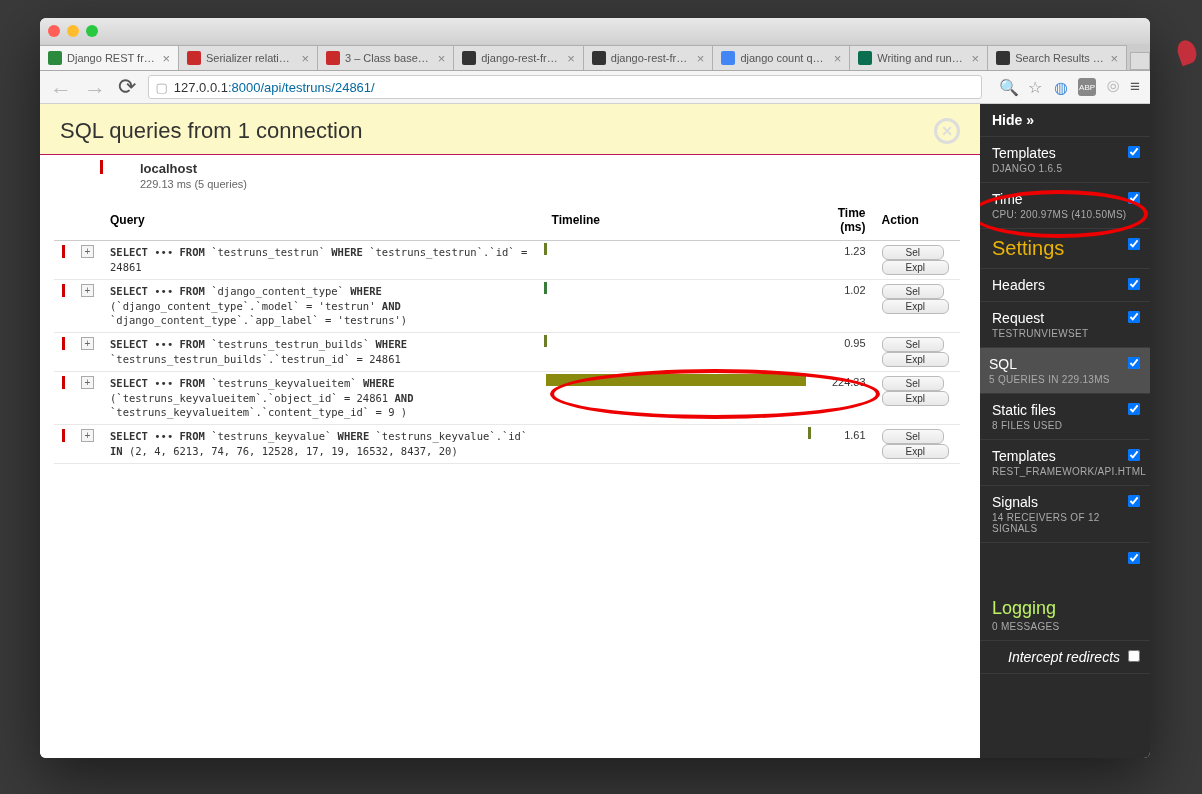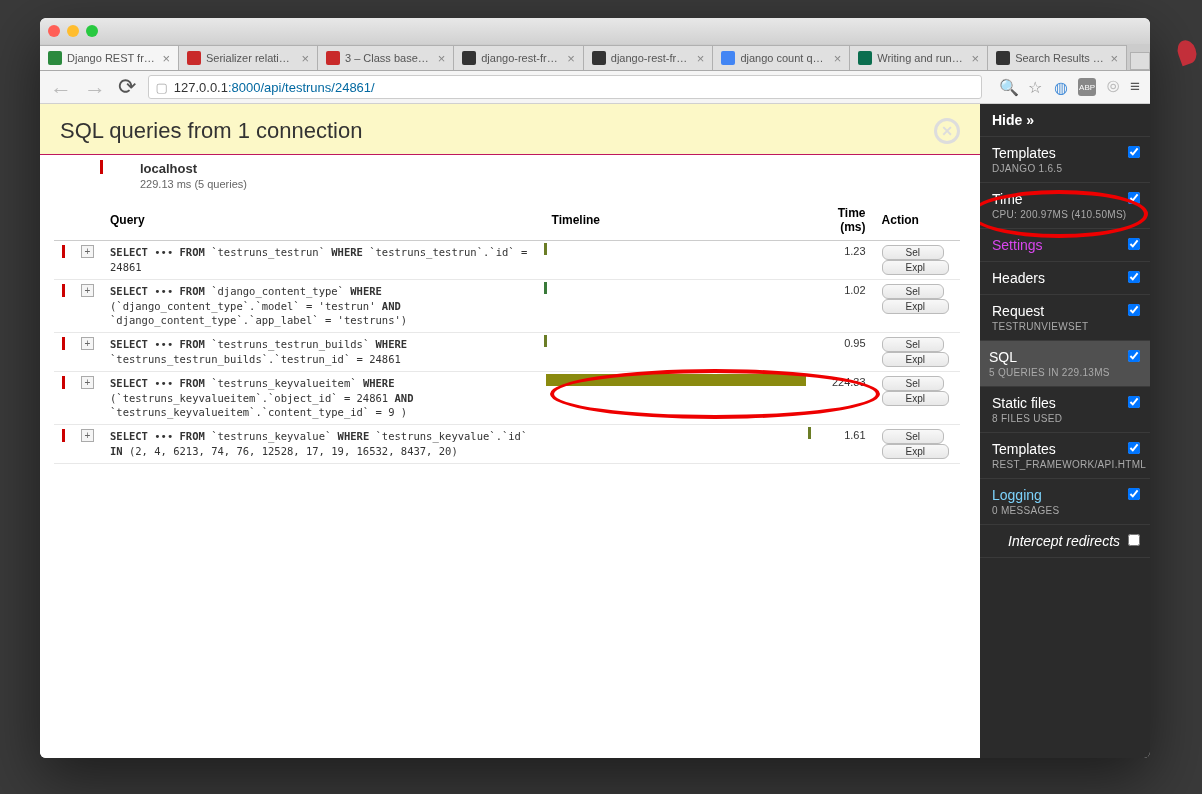--- a/index.html
+++ b/index.html
@@ -229,21 +229,21 @@
             <div style="font-size:14px;color:#fff;">Templates</div>
             <div class="sub">Django 1.6.5</div>
             <input type="checkbox" class="chk" checked="" style="">
           </div>
           <div class="side-row">
             <div style="font-size:14px;color:#fff;">Time</div>
             <div class="sub">CPU: 200.97ms (410.50ms)</div>
             <input type="checkbox" class="chk" checked="" style="">
           </div>
           <div class="side-row">
-            <div style="font-size:14px;color:#d946ef;">Settings</div>
+            <div style="font-size:20px;color:#eab308;">Settings</div>
             <input type="checkbox" class="chk" checked="" style="">
           </div>
           <div class="side-row">
             <div style="font-size:14px;color:#fff;">Headers</div>
             <input type="checkbox" class="chk" checked="" style="">
           </div>
           <div class="side-row">
             <div style="font-size:14px;color:#fff;">Request</div>
             <div class="sub">TestrunViewSet</div>
             <input type="checkbox" class="chk" checked="" style="">
@@ -257,21 +257,26 @@
             <div style="font-size:14px;color:#fff;">Static files</div>
             <div class="sub">8 files used</div>
             <input type="checkbox" class="chk" checked="" style="">
           </div>
           <div class="side-row">
             <div style="font-size:14px;color:#fff;">Templates</div>
             <div class="sub">rest_framework/api.html</div>
             <input type="checkbox" class="chk" checked="" style="">
           </div>
           <div class="side-row">
-            <div style="font-size:14px;color:#7dd3fc;">Logging</div>
+            <div style="font-size:14px;color:#fff;">Signals</div>
+            <div class="sub">14 receivers of 12 signals</div>
+            <input type="checkbox" class="chk" checked="" style="">
+          </div>
+          <div class="side-row">
+            <div style="font-size:18px;color:#bef264;margin-top:47px;">Logging</div>
             <div class="sub">0 messages</div>
             <input type="checkbox" class="chk" checked="" style="">
           </div>
           <div class="side-row italic">
             <div style="font-size:14px;color:#fff;">Intercept redirects</div>
             <input type="checkbox" class="chk" style="">
           </div>
         </div>
       <div class="annot-ellipse" style="left:-10px; top:86px; width:178px; height:48px;"></div>
     </div>

